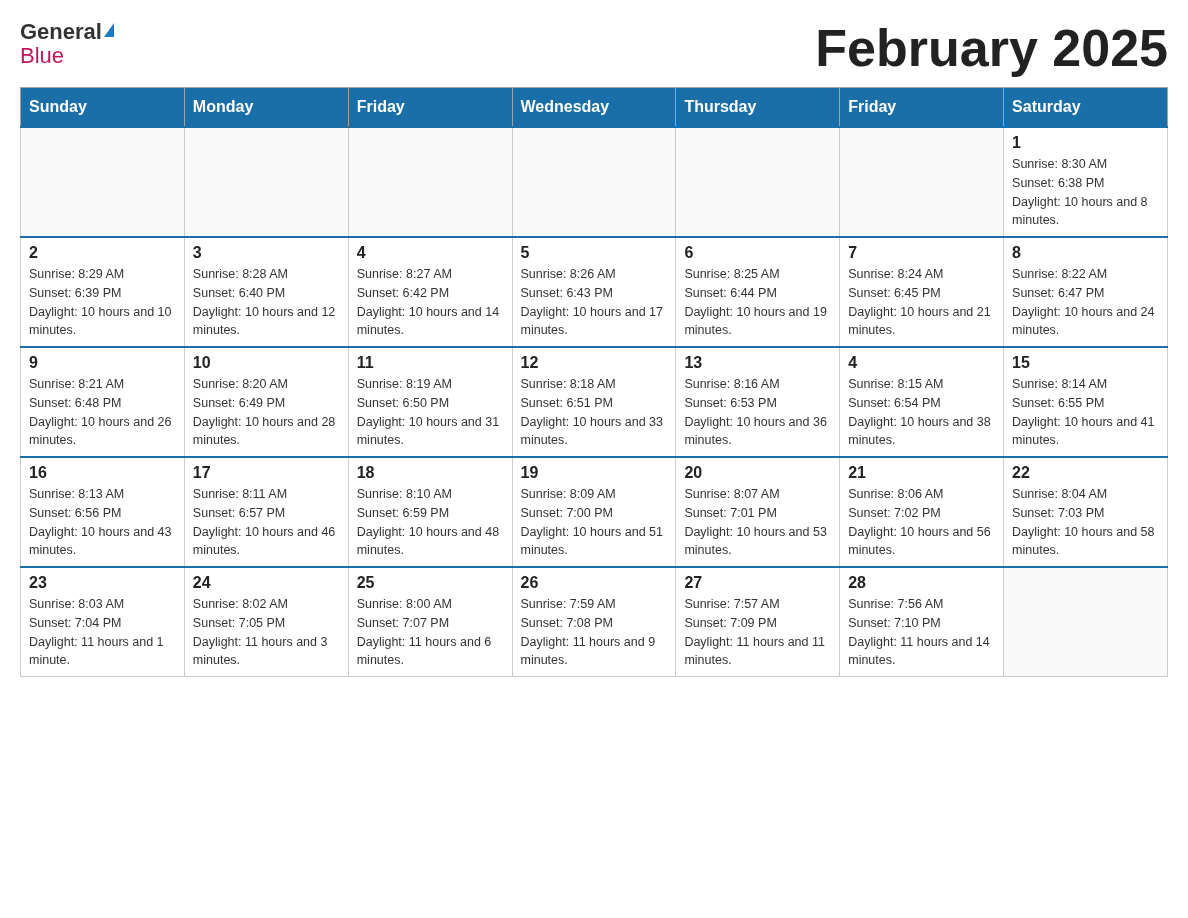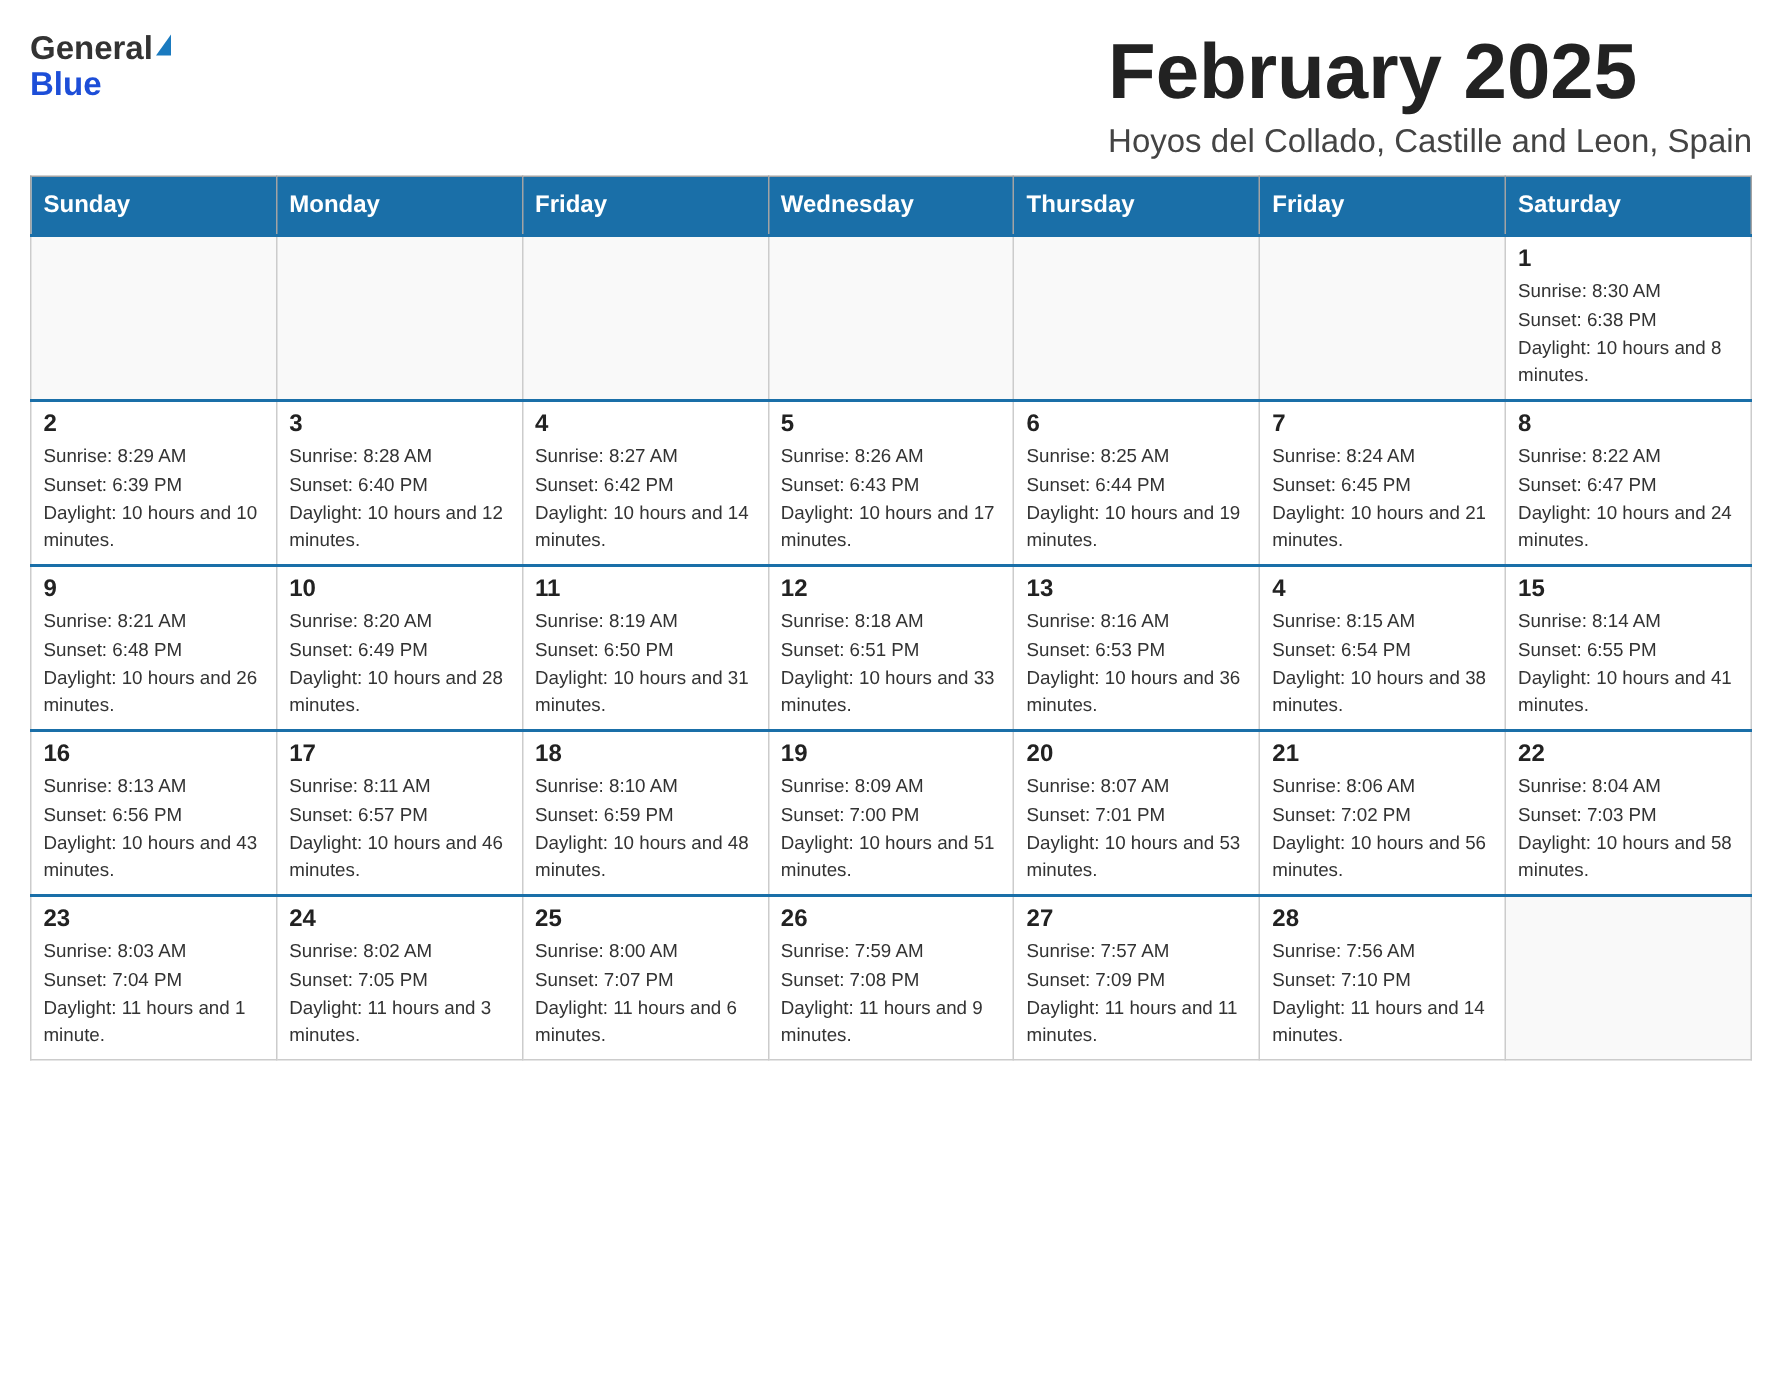--- a/index.html
+++ b/index.html
@@ -21,33 +21,34 @@
       flex-direction: column;
       align-items: flex-end;
     }
     .logo-text {
       font-size: 22px;
       font-weight: normal;
       color: #333;
       line-height: 1.1;
     }
     .logo-general { color: #333; font-weight: bold; }
-    .logo-blue { color: #1d4ed8; font-weight: bold; }
+    .logo-blue { color: #be185d; font-weight: normal; }
     .logo-triangle {
       display: inline-block;
       width: 0;
       height: 0;
       border-left: 10px solid transparent;
       border-bottom: 14px solid #1a7abf;
       margin-left: 2px;
       vertical-align: middle;
       position: relative;
       top: -3px;
     }
     .title-section {
+      text-align: right;
     }
     .month-title {
       font-size: 52px;
       font-weight: bold;
       color: #222;
       line-height: 1.1;
     }
     .location-title {
       font-size: 22px;
       color: #444;
@@ -103,21 +104,20 @@
 
 <div class="header">
   <div class="logo">
     <div class="logo-text">
       <span class="logo-general">General</span><span class="logo-triangle"></span><br>
       <span class="logo-blue">Blue</span>
     </div>
   </div>
   <div class="title-section">
     <div class="month-title">February 2025</div>
-    <div class="location-title">Hoyos del Collado, Castille and Leon, Spain</div>
   </div>
 </div>
 
 <table class="calendar">
   <thead>
     <tr>
     <th>Sunday</th>
         <th>Monday</th>
         <th>Friday</th>
         <th>Wednesday</th>

